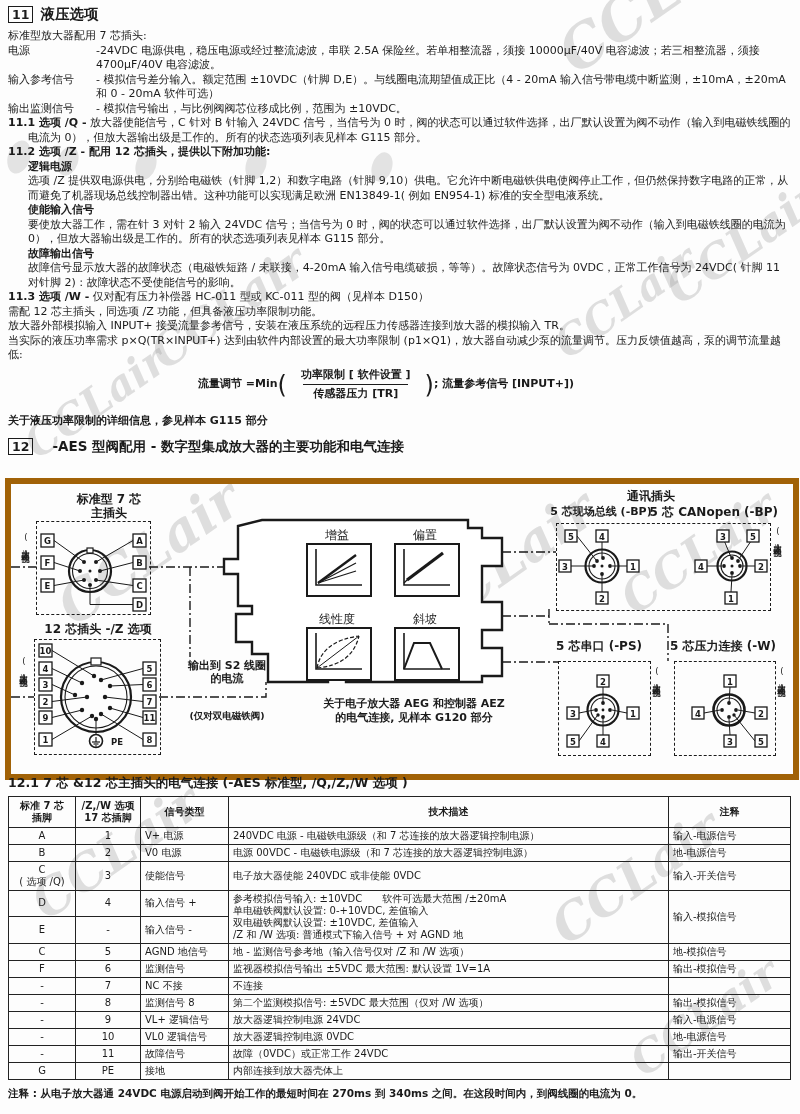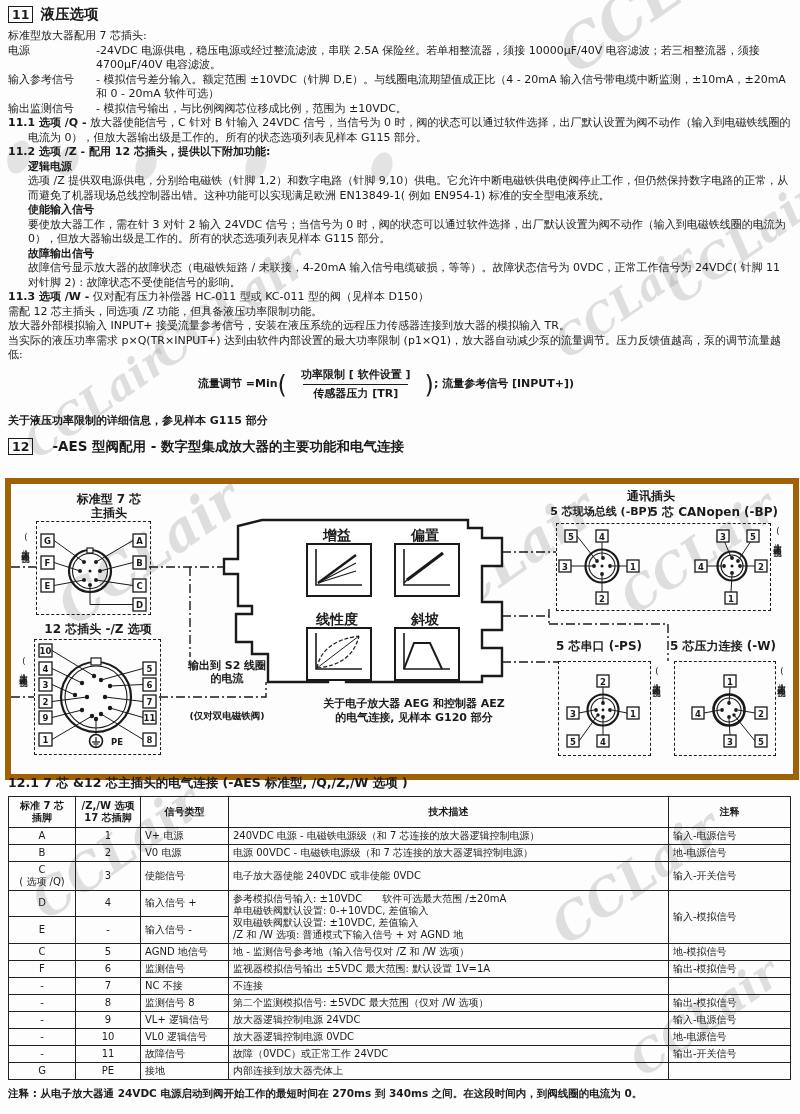--- a/index.html
+++ b/index.html
@@ -39,21 +39,21 @@
   #sec12head{position:absolute;left:8px;top:438px;display:flex;align-items:center;gap:19px;}
   #sec12head .sectitle{font-size:13.5px;}
   #diagram{position:absolute;left:5px;top:478px;width:782px;height:290px;
            border:6px solid #a16207;background:transparent;}
   .abs{position:absolute;}
   .ctitle{font-weight:bold;font-size:12px;text-align:center;line-height:14px;}
   .cbox{position:absolute;border:1.4px dashed #1b1b1b;background:transparent;}
   .vlabel{position:absolute;writing-mode:vertical-rl;text-orientation:upright;
           font-size:8.5px;letter-spacing:1px;line-height:10px;}
   .gbox{position:absolute;width:62px;height:50px;border:2px solid #1a1a1a;background:#fff;}
-  .glabel{position:absolute;width:62px;text-align:center;font-weight:bold;font-size:14px;}
+  .glabel{position:absolute;width:62px;text-align:center;font-weight:normal;font-size:12px;}
   .s2label{position:absolute;text-align:center;font-weight:bold;line-height:13px;}
   .s2label .small{font-size:9.5px;margin-top:24px;}
   .aegnote{position:absolute;font-weight:bold;font-size:11px;line-height:14px;text-align:center;}
   svg{display:block;}
   svg text{font-family:"DejaVu Sans","Liberation Sans",sans-serif;}
   .pintxt{font-size:8.5px;font-weight:bold;}
   
   #sec121{position:absolute;left:8px;top:776px;width:784px;}
   .t121title{font-weight:bold;font-size:12.5px;margin-bottom:5px;}
   table{border-collapse:collapse;table-layout:fixed;width:782px;font-size:10px;line-height:12px;}

